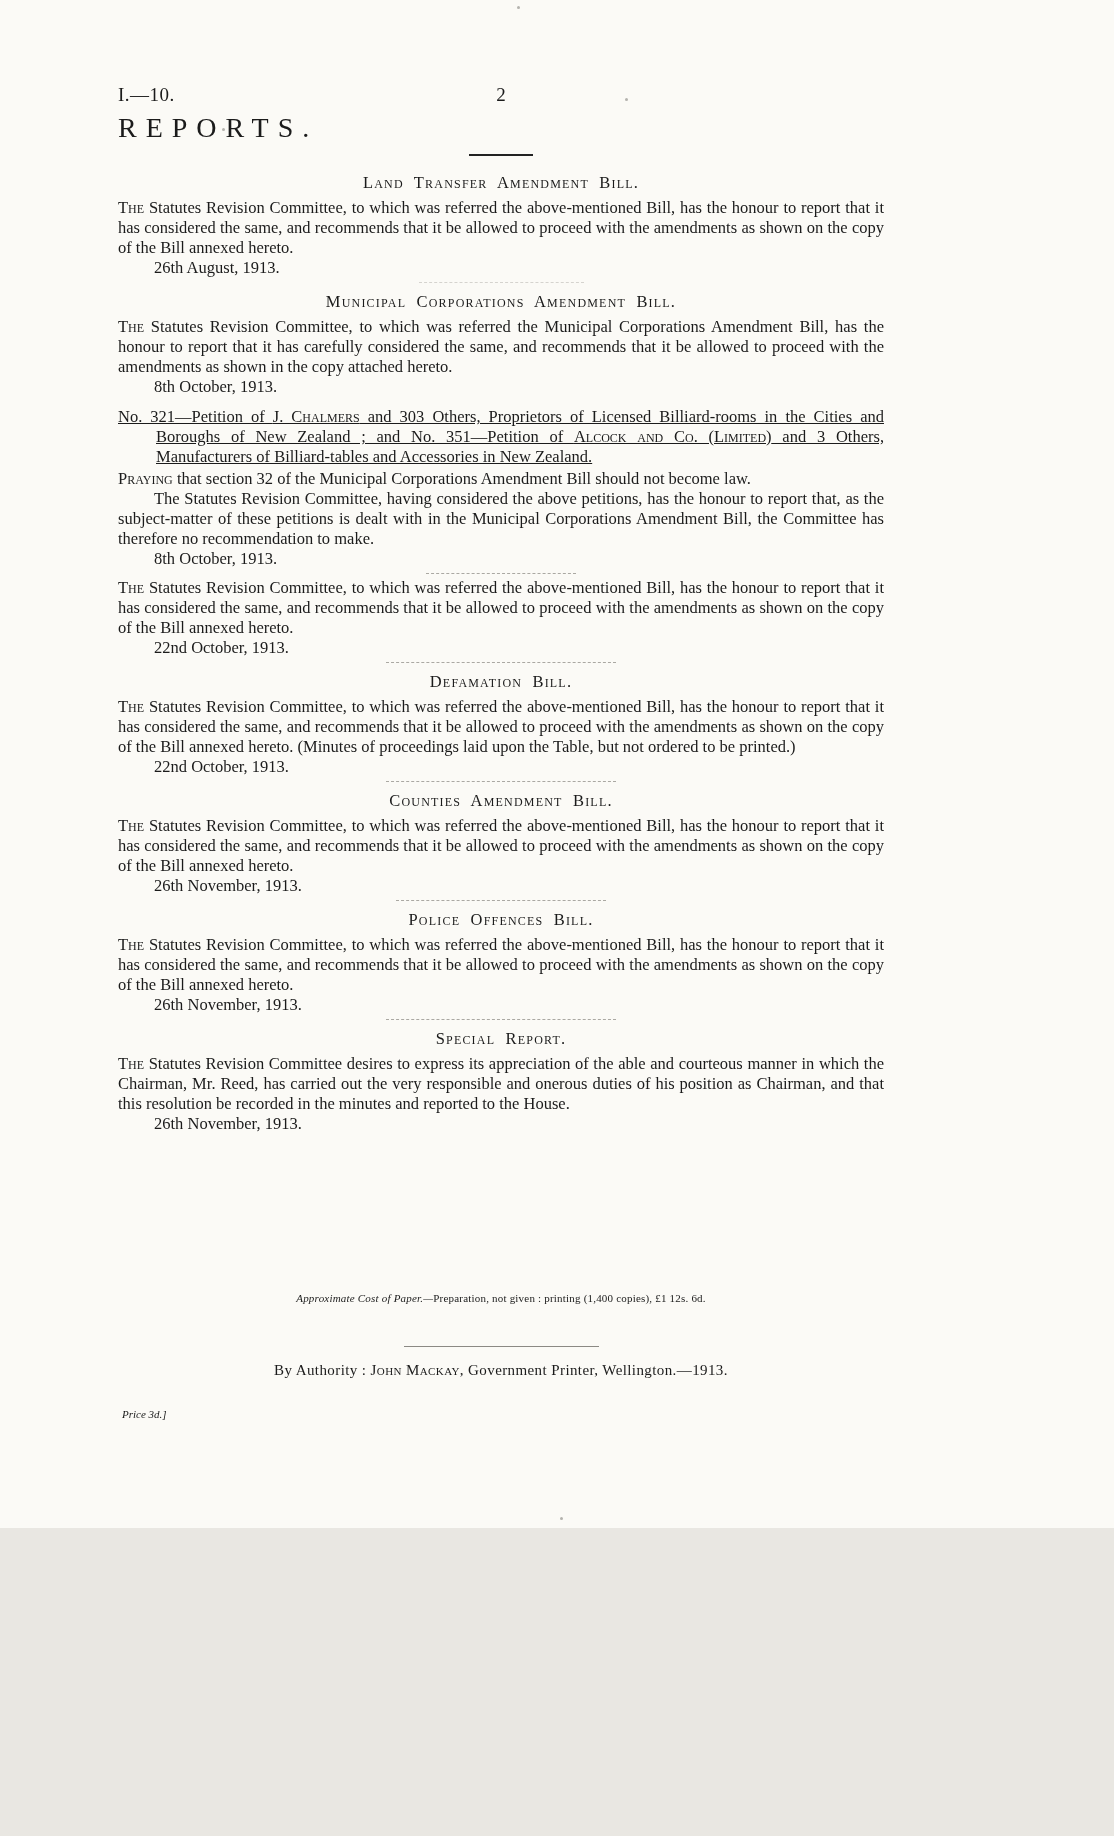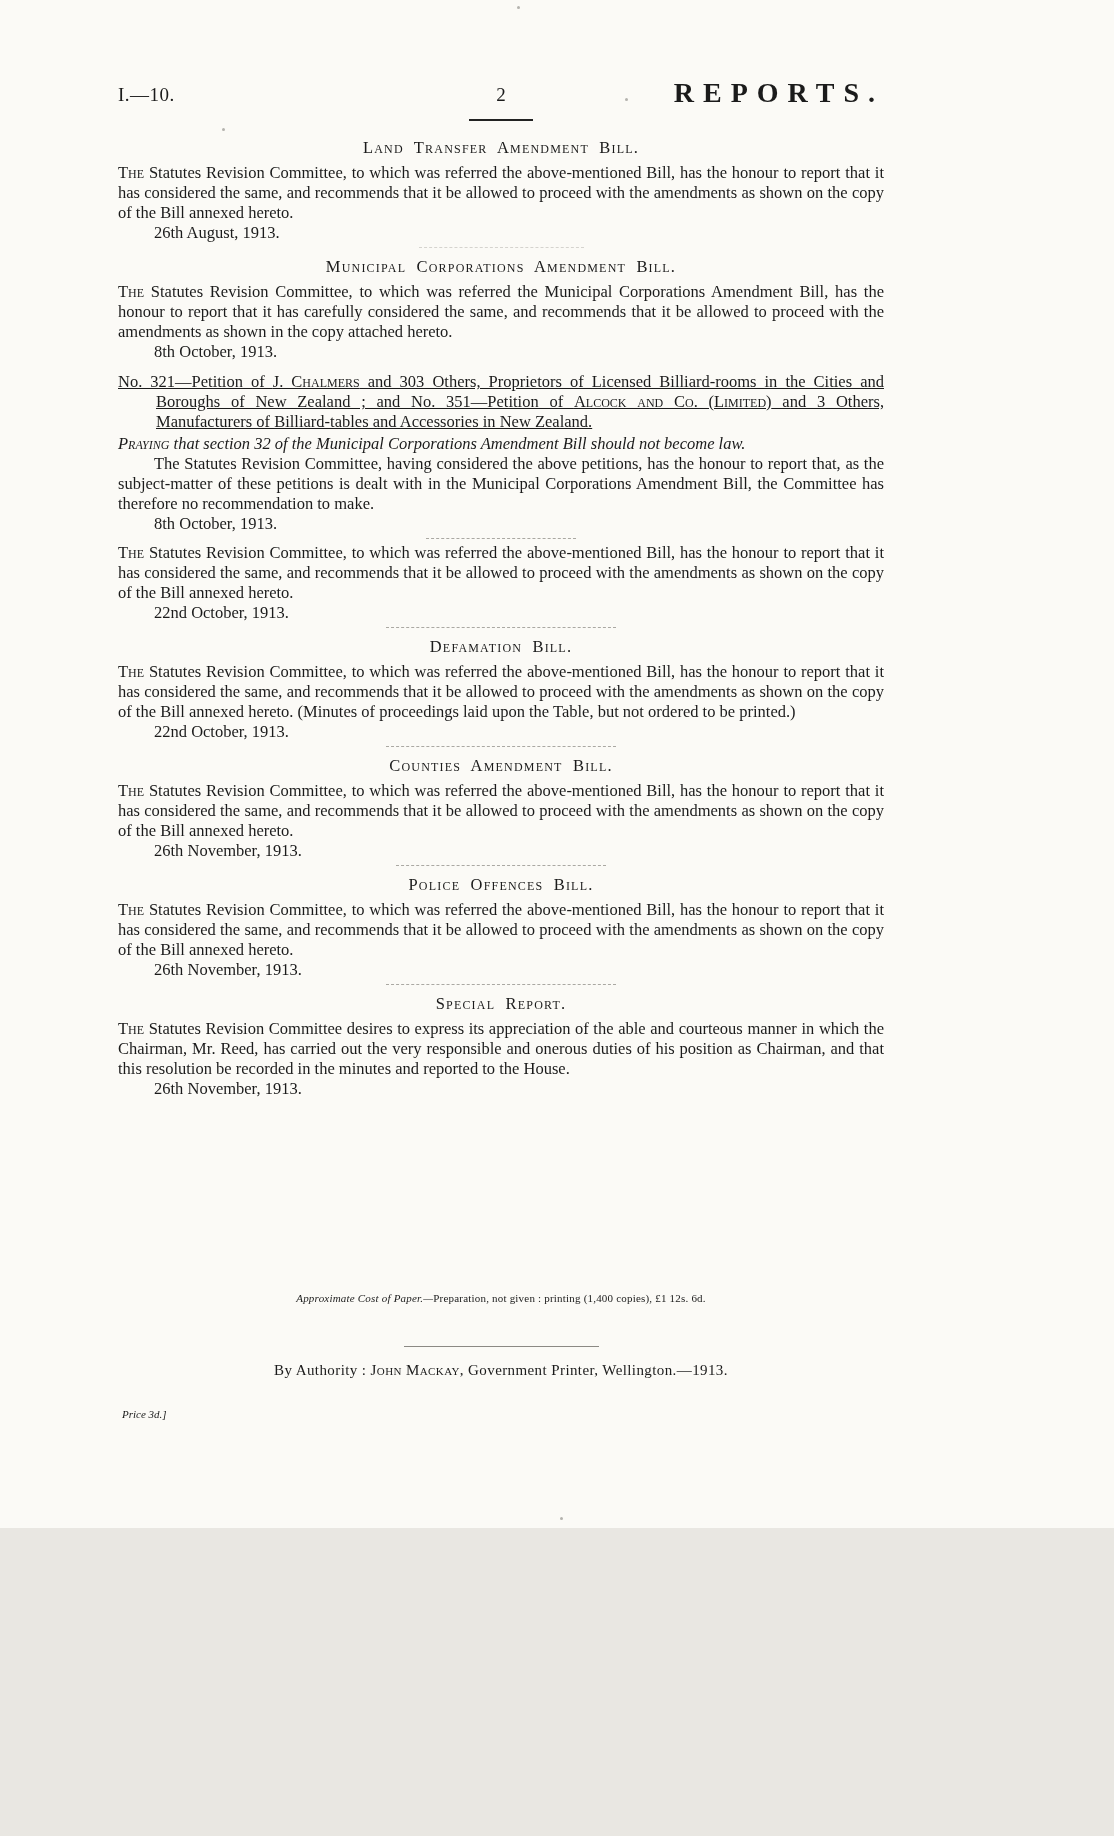--- a/index.html
+++ b/index.html
@@ -24,24 +24,24 @@
   .doc-ref { position: absolute; left: 0; top: 0; letter-spacing: 0.5px; }
   .page-num { position: absolute; left: 0; right: 0; text-align: center; }
 
   .content {
     position: absolute;
     left: 118px;
     top: 0;
     width: 766px;
   }
   .title {
-    margin: 77px 0 0 0;
+    margin: 112px 0 0 0;
     font-size: 28px;
-    font-weight: 700;
-    text-align: right;
+    font-weight: 400;
+    text-align: left;
     letter-spacing: 9px;
     line-height: 32px;
   }
   .title-rule {
     width: 64px;
     border-top: 2px solid #222;
     margin: 10px auto 16px auto;
     height: 0;
   }
 
@@ -77,21 +77,21 @@
   .sep.faint { opacity: 0.35; width: 165px; }
   .sep.short { width: 150px; }
   .sep.long  { width: 230px; }
 
   .petition { margin-top: 10px; }
   .petition .hang {
     padding-left: 38px;
     text-indent: -38px;
     text-decoration: underline;
   }
-  .petition .prayer { margin-top: 2px; font-style: italic; }
+  .petition .prayer { margin-top: 2px; }
   .petition .response { text-indent: 36px; }
 
   .cost-line {
     position: absolute;
     top: 1292px;
     left: 118px;
     width: 766px;
     text-align: center;
     font-size: 11px;
     letter-spacing: 0.2px;

